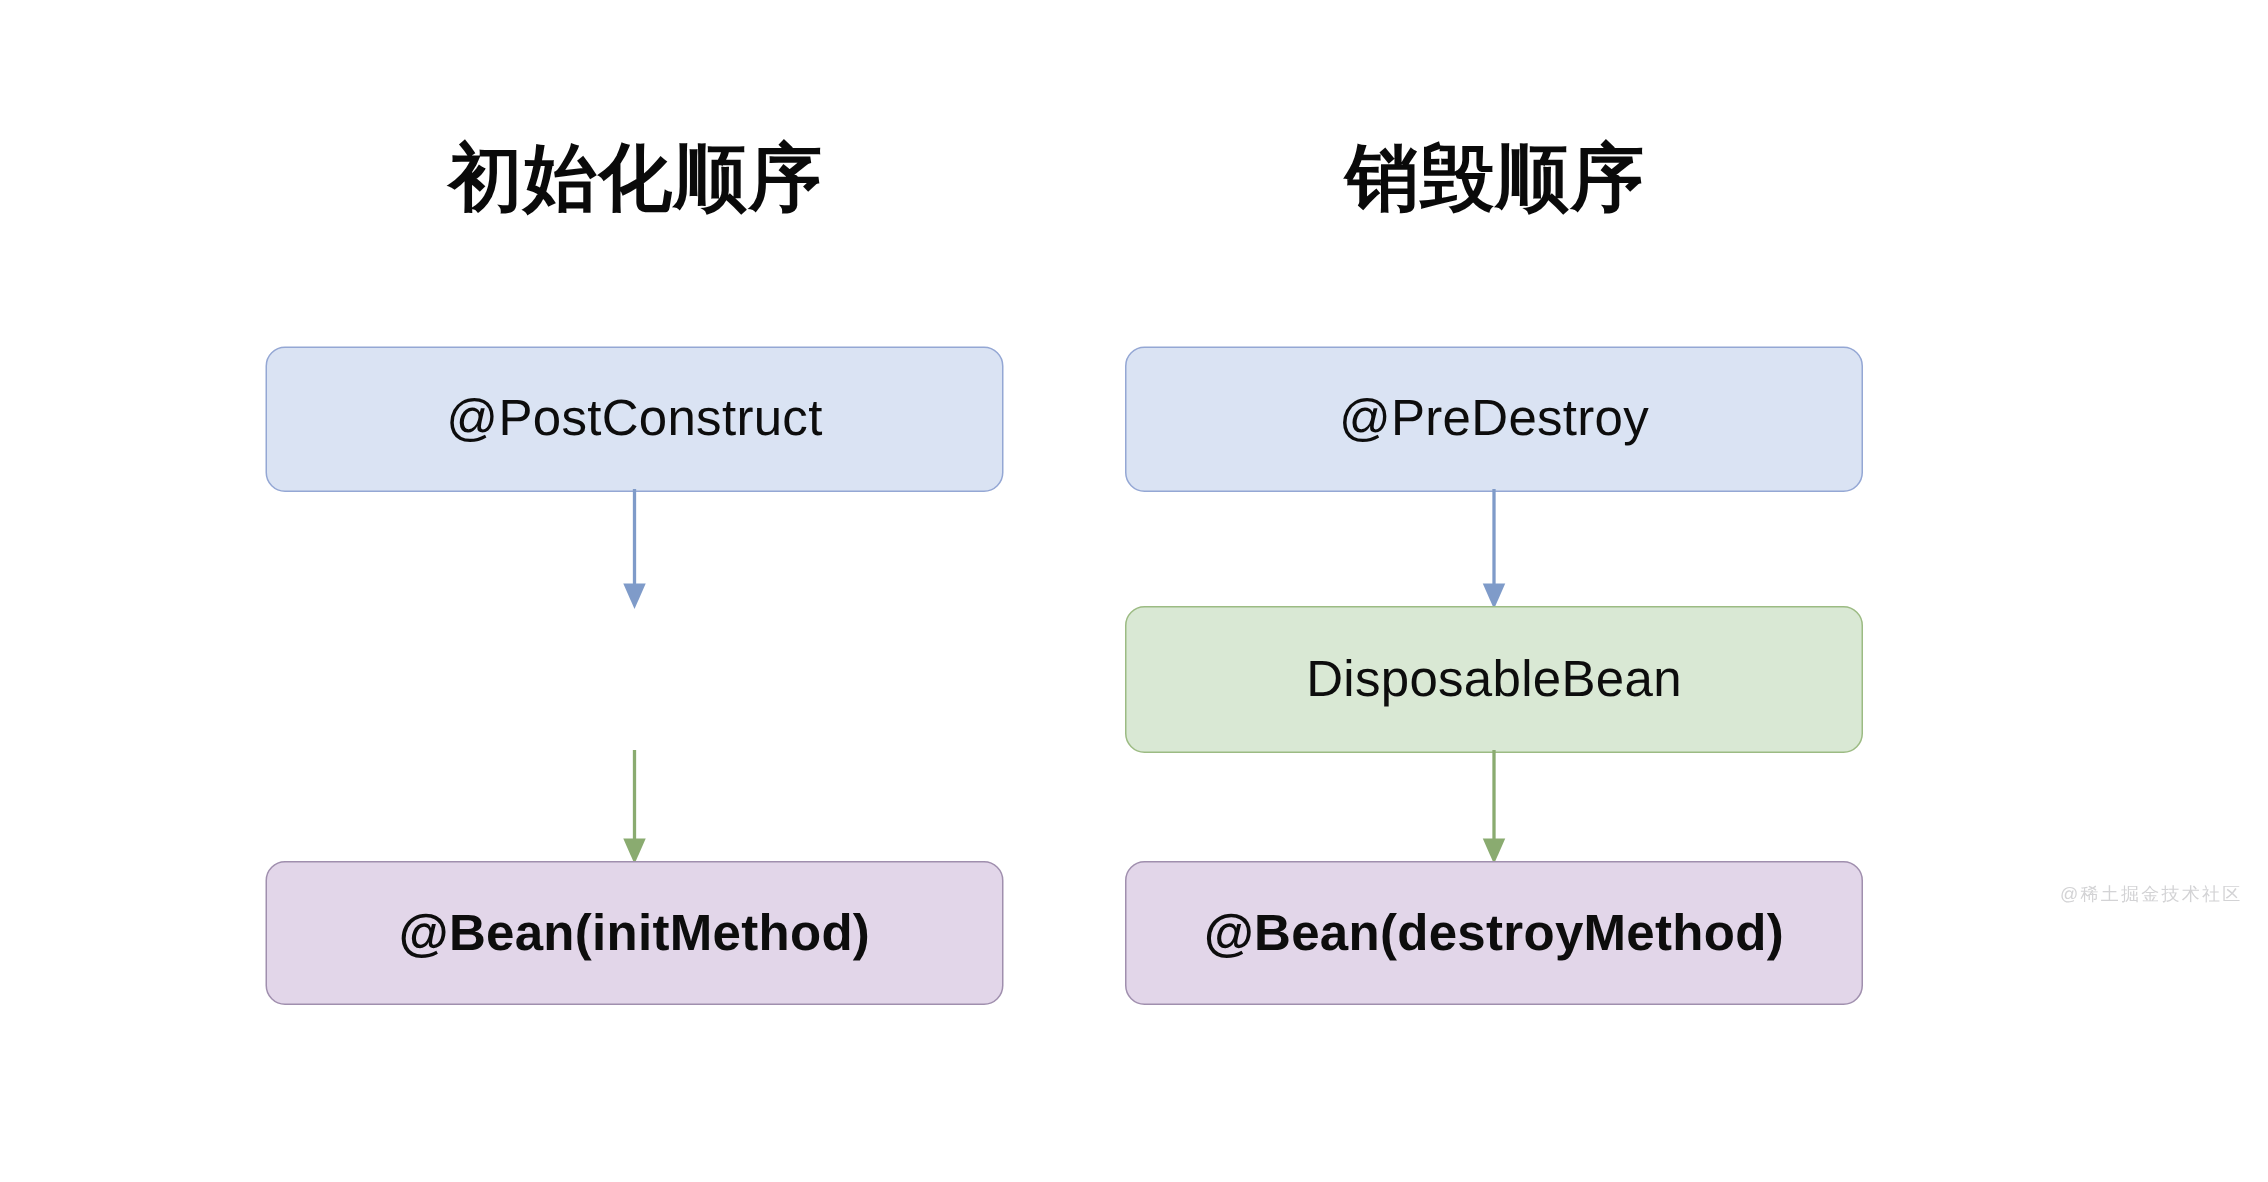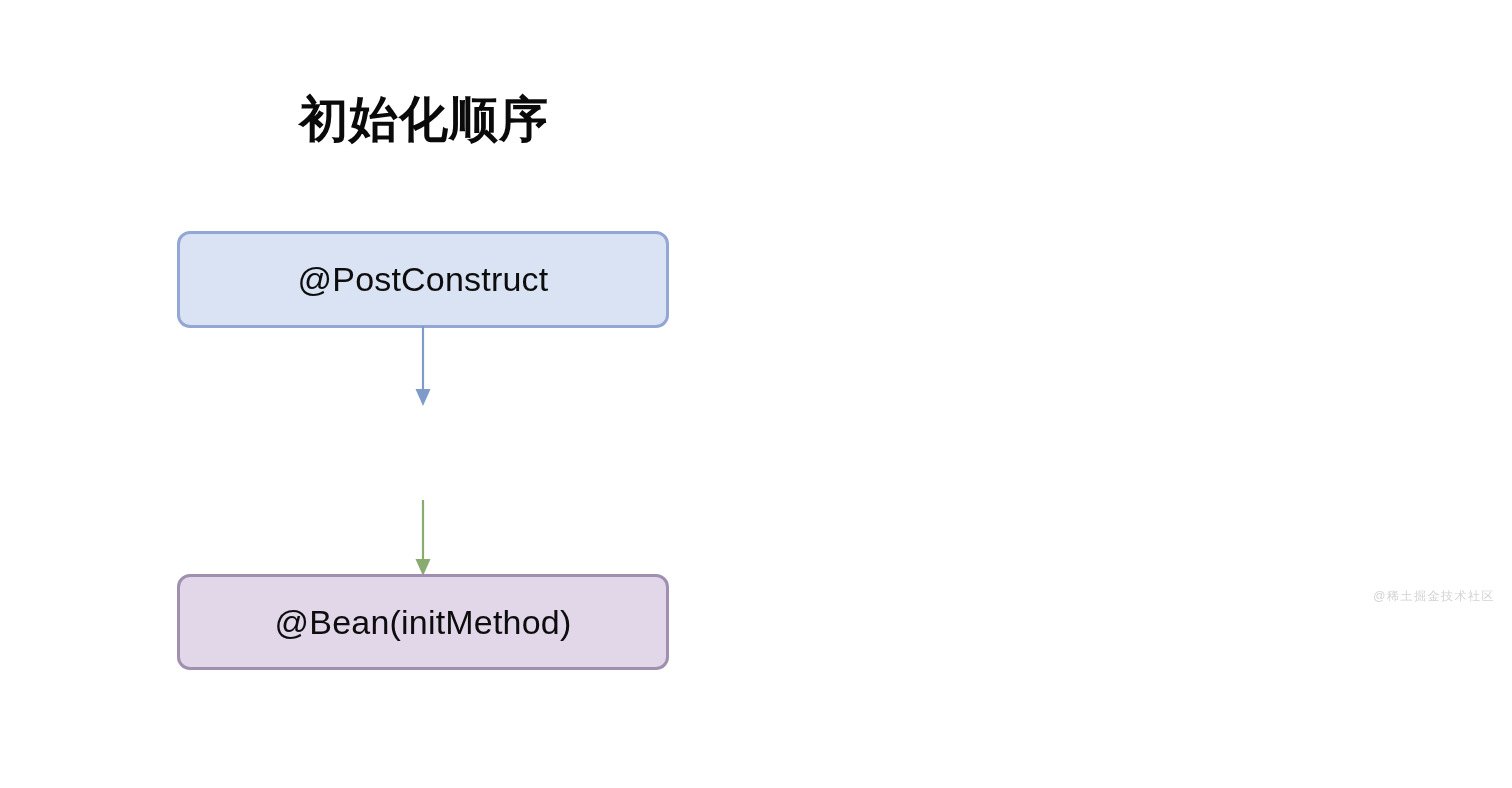--- a/index.html
+++ b/index.html
@@ -43,21 +43,21 @@
     line-height: 62px;
     white-space: nowrap;
   }
 
   .node {
     position: absolute;
     left: 0;
     width: 492px;
     box-sizing: border-box;
     border-radius: 13px;
-    border: 3px solid #4c1d95;
+    border: 1px solid #4c1d95;
     display: flex;
     align-items: center;
     justify-content: center;
     font-size: 34px;
     color: #0d0d0d;
     letter-spacing: 0.2px;
     white-space: nowrap;
   }
   .node.blue {
     background: #dae3f3;
@@ -69,20 +69,21 @@
     background: #d9e8d4;
     border-color: #9cbb83;
     top: 404px;
     height: 98px;
   }
   .node.purple {
     background: #e2d6e9;
     border-color: #a08fae;
     top: 574px;
     height: 96px;
+    font-weight: bold;
   }
 
   .connector {
     position: absolute;
     left: 0;
     width: 492px;
     pointer-events: none;
   }
   .connector.c1 { top: 326px;  height: 82px; }
   .connector.c2 { top: 500px;  height: 78px; }
@@ -119,16 +120,42 @@
     <svg class="connector c2" viewBox="0 0 492 78" preserveAspectRatio="none">
       <line x1="246" y1="0" x2="246" y2="64" stroke="#8aab70" stroke-width="2.2"></line>
       <polygon points="246,76 238.5,59 253.5,59" fill="#8aab70"></polygon>
     </svg>
 
     <div class="node purple">
       <span>@Bean(initMethod)</span>
     </div>
   </div>
 
+  <div class="column right">
+
+    <div class="col-title">销毁顺序</div>
+
+    <div class="node blue">
+      <span>@PreDestroy</span>
+    </div>
+
+    <svg class="connector c1" viewBox="0 0 492 82" preserveAspectRatio="none">
+      <line x1="246" y1="0" x2="246" y2="68" stroke="#7f9bc9" stroke-width="2.2"></line>
+      <polygon points="246,80 238.5,63 253.5,63" fill="#7f9bc9"></polygon>
+    </svg>
+
+    <div class="node green">
+      <span>DisposableBean</span>
+    </div>
+
+    <svg class="connector c2" viewBox="0 0 492 78" preserveAspectRatio="none">
+      <line x1="246" y1="0" x2="246" y2="64" stroke="#8aab70" stroke-width="2.2"></line>
+      <polygon points="246,76 238.5,59 253.5,59" fill="#8aab70"></polygon>
+    </svg>
+
+    <div class="node purple">
+      <span>@Bean(destroyMethod)</span>
+    </div>
+  </div>
 
   <div class="watermark">@稀土掘金技术社区</div>
 
 </div>
 
 </body></html>

